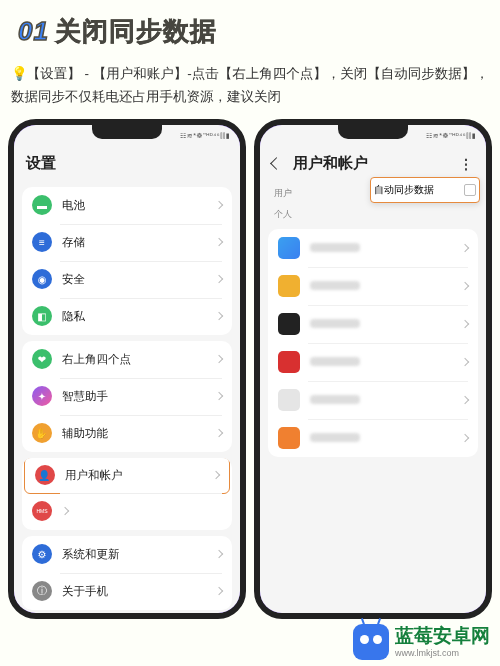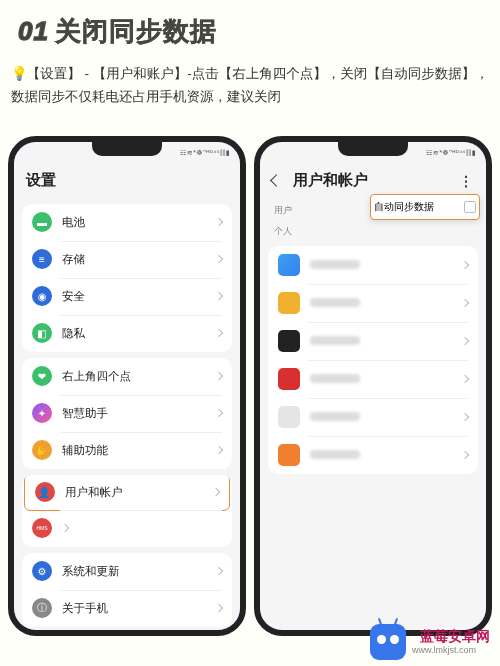--- a/index.html
+++ b/index.html
@@ -13,21 +13,21 @@
     }
     .header-title {
       padding: 14px 18px 8px;
       font-size: 26px;
       font-weight: 900;
       color: #4a4946;
       -webkit-text-stroke: 0.5px #47463f;
       letter-spacing: 1px;
     }
     .header-title .num {
-      color: #404040;
+      color: #3b82f6;
       -webkit-text-stroke: 1.5px #514d40;
       font-style: italic;
       margin-right: 6px;
     }
     .description {
       padding: 6px 11px 10px;
       font-size: 13.5px;
       line-height: 1.7;
       color: #333;
     }
@@ -39,21 +39,20 @@
       padding: 0 8px;
     }
     .phone {
       width: 288px;
       height: 500px;
       background: #8b5cf6;
       border: 6px solid #222;
       border-radius: 28px;
       position: relative;
       overflow: hidden;
-      margin-top: 17px;
     }
     .statusbar {
       height: 22px;
       background: #f5f5f5;
       position: relative;
       display: flex;
       justify-content: flex-end;
       align-items: center;
       padding-right: 10px;
       font-size: 7px;
@@ -256,24 +255,23 @@
       border-radius: 1px;
     }
     .watermark-logo .a1 { left: 9px; transform: rotate(-20deg); }
     .watermark-logo .a2 { right: 9px; transform: rotate(20deg); }
     .watermark-text {
       display: flex;
       flex-direction: column;
       line-height: 1.2;
     }
     .watermark-text .cn {
-      font-size: 14px;
+      font-size: 19px;
       font-weight: 700;
-      color: #be185d;
-      margin-left: 8px;
+      color: #15803d;
     }
     .watermark-text .en {
       font-size: 9px;
       color: #888;
     }
   </style>
 </head>
 <body>
 
 <div class="header-title">

